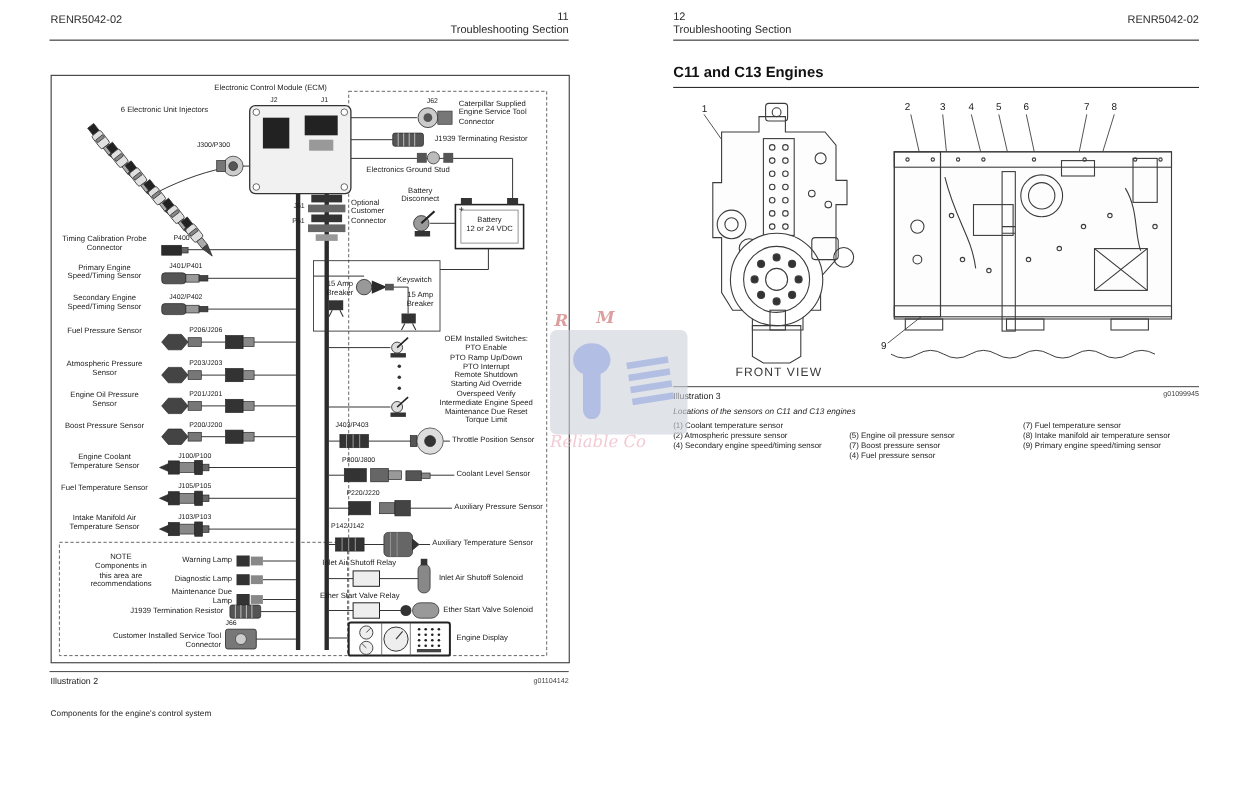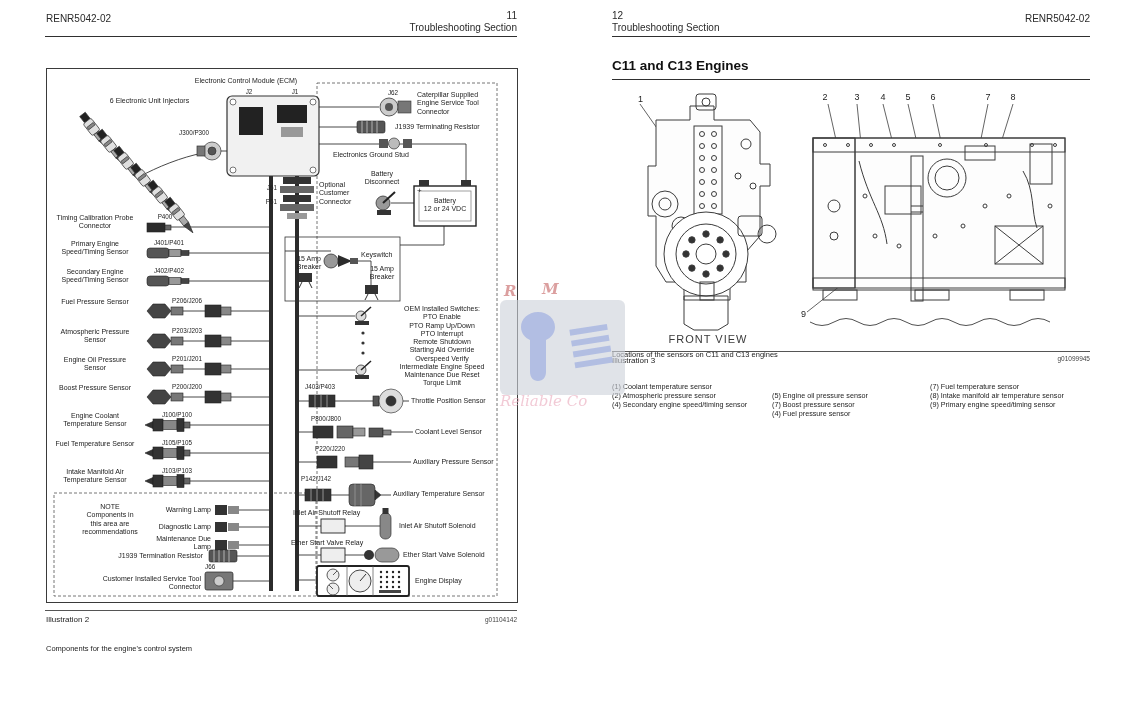--- a/index.html
+++ b/index.html
@@ -493,21 +493,21 @@
   <text x="193" y="14" font-size="9" fill="#222" text-anchor="middle">7</text>
   <text x="218" y="14" font-size="9" fill="#222" text-anchor="middle">8</text>
   <text x="6" y="231" font-size="9" fill="#222">9</text>
 </svg>
 
 <div class="viewlbl" style="left:618px;top:333px;width:180px;">FRONT VIEW</div>
 
 <div class="rule" style="left:612px;top:351px;width:478px;background:#555;"></div>
 <div class="cap" style="left:612px;top:356px;">Illustration 3</div>
 <div class="capid" style="left:940px;top:355px;width:150px;">g01099945</div>
-<div class="cap2" style="left:612px;top:350px;">Locations of the sensors on C11 and C13 engines</div>
+<div class="cap2" style="left:612px;top:369px;font-style:italic;">Locations of the sensors on C11 and C13 engines</div>
 
 <div class="leg" style="left:612px;top:382px;width:215px;">(1) Coolant temperature sensor</div>
 <div class="leg" style="left:612px;top:391px;width:180px;">(2) Atmospheric pressure sensor</div>
 <div class="leg" style="left:612px;top:400px;width:215px;">(4) Secondary engine speed/timing sensor</div>
 <div class="leg" style="left:772px;top:382px;width:215px;margin-top:27px;">(4) Fuel pressure sensor</div>
 <div class="leg" style="left:772px;top:391px;width:256px;">(5) Engine oil pressure sensor</div>
 <div class="leg" style="left:772px;top:400px;width:215px;">(7) Boost pressure sensor</div>
 <div class="leg" style="left:930px;top:382px;width:162px;">(7) Fuel temperature sensor</div>
 <div class="leg" style="left:930px;top:391px;width:162px;">(8) Intake manifold air temperature sensor</div>
 <div class="leg" style="left:930px;top:400px;width:162px;">(9) Primary engine speed/timing sensor</div>

